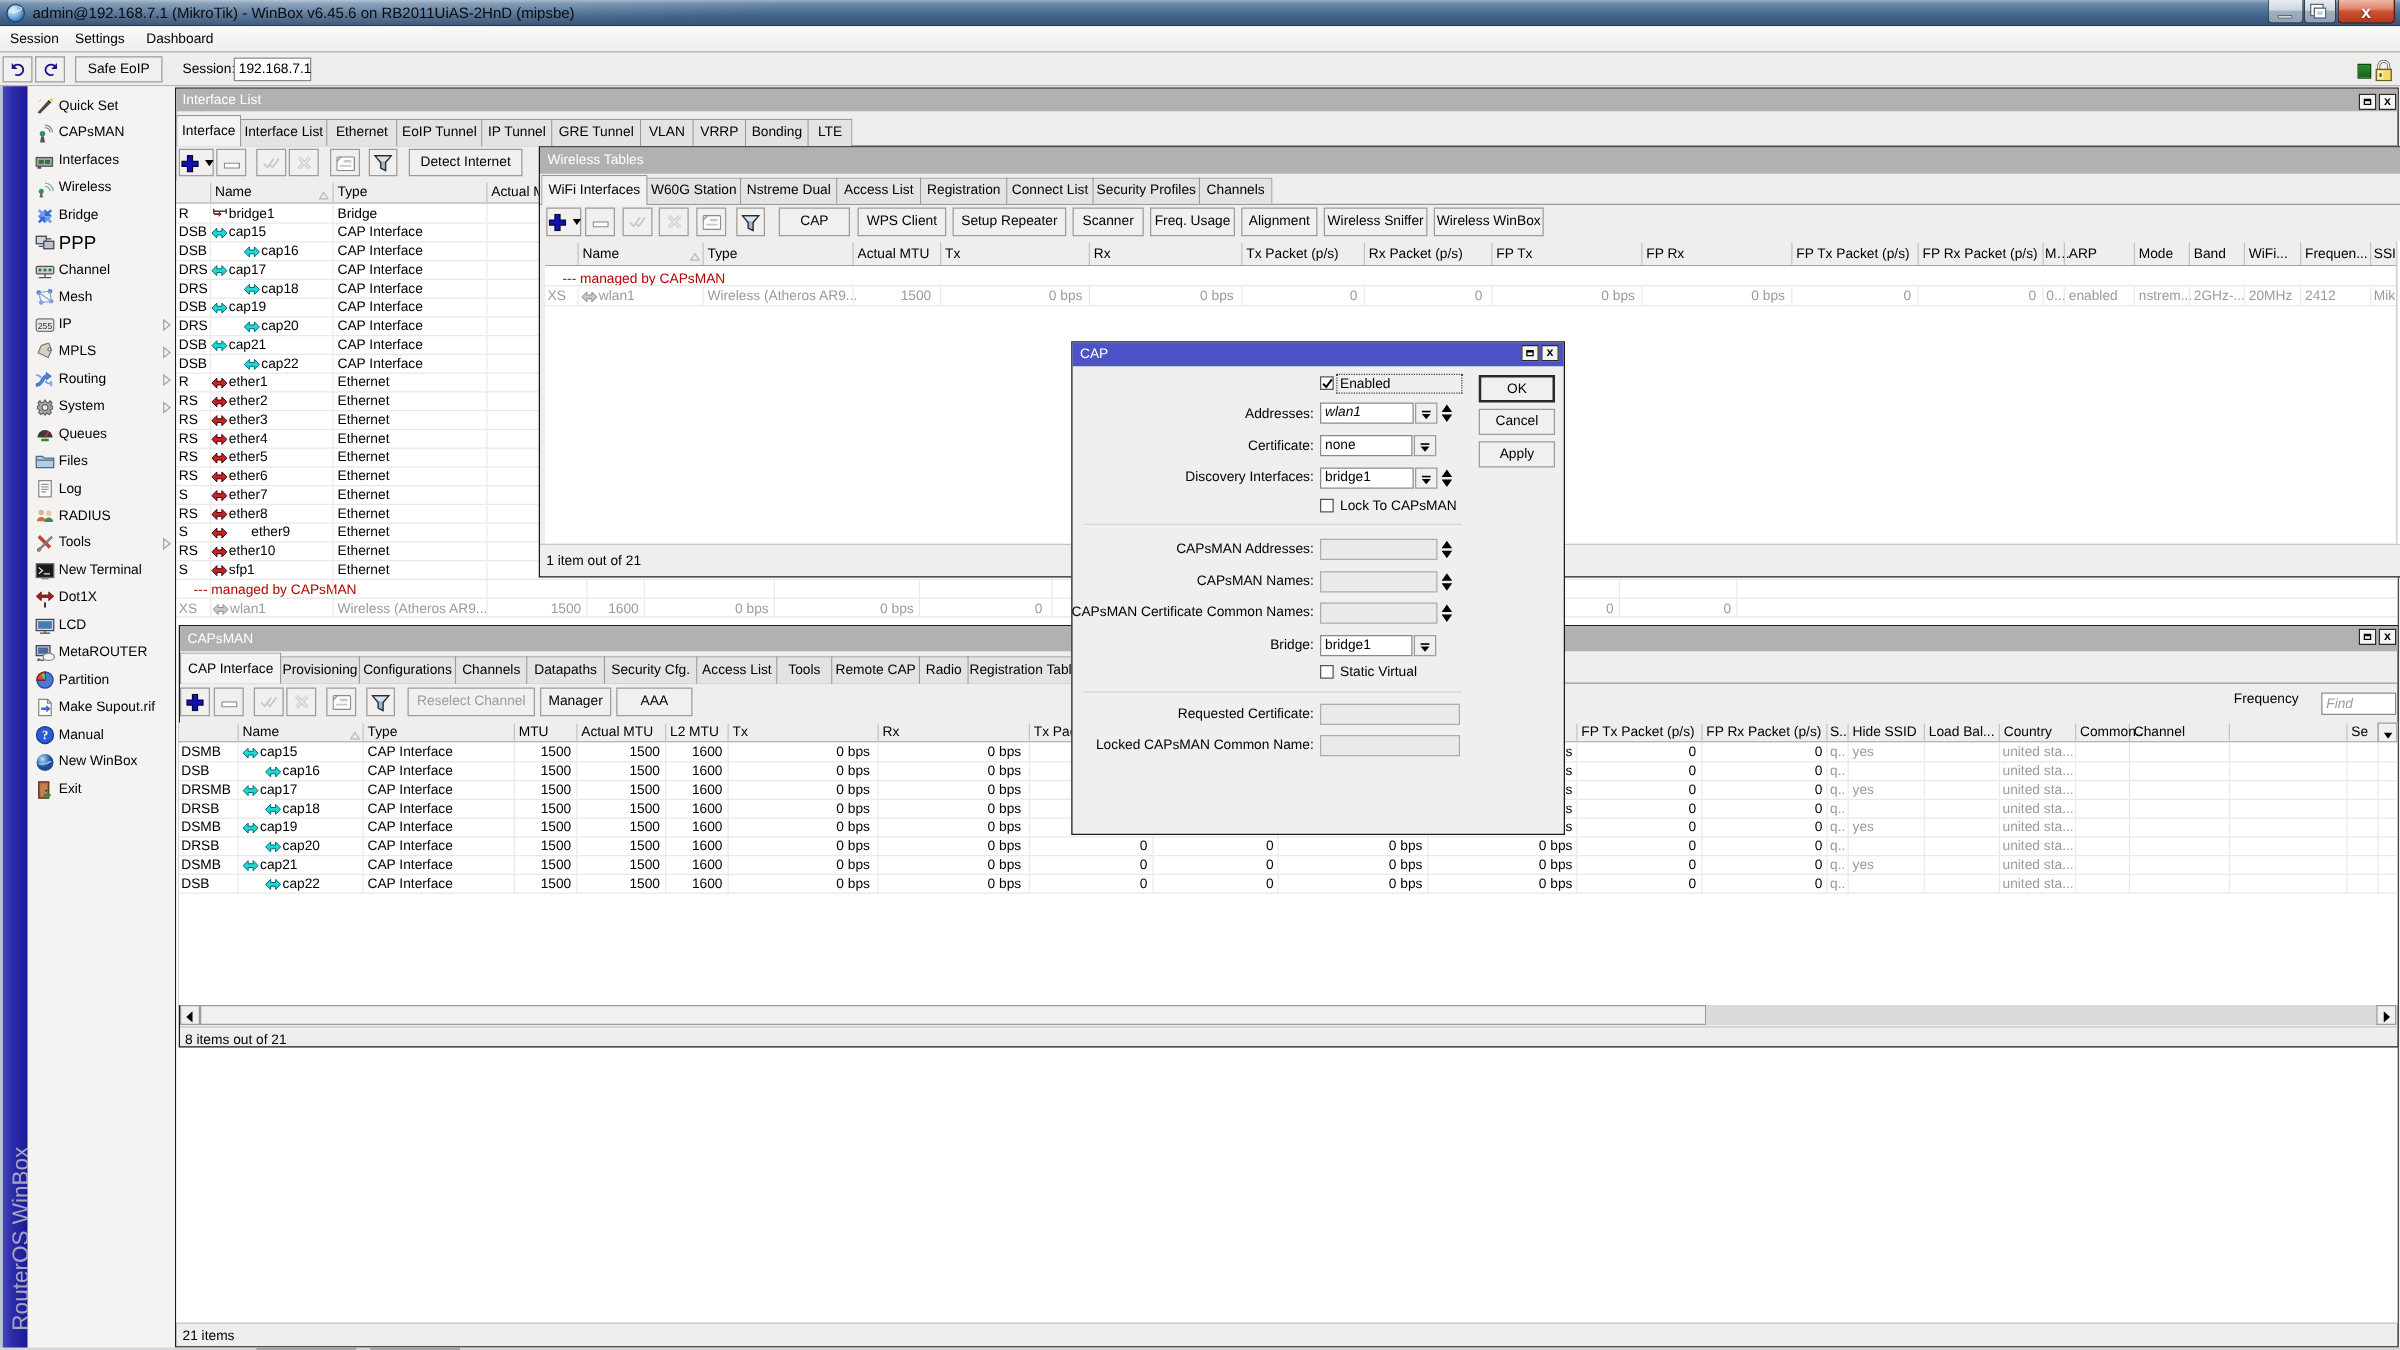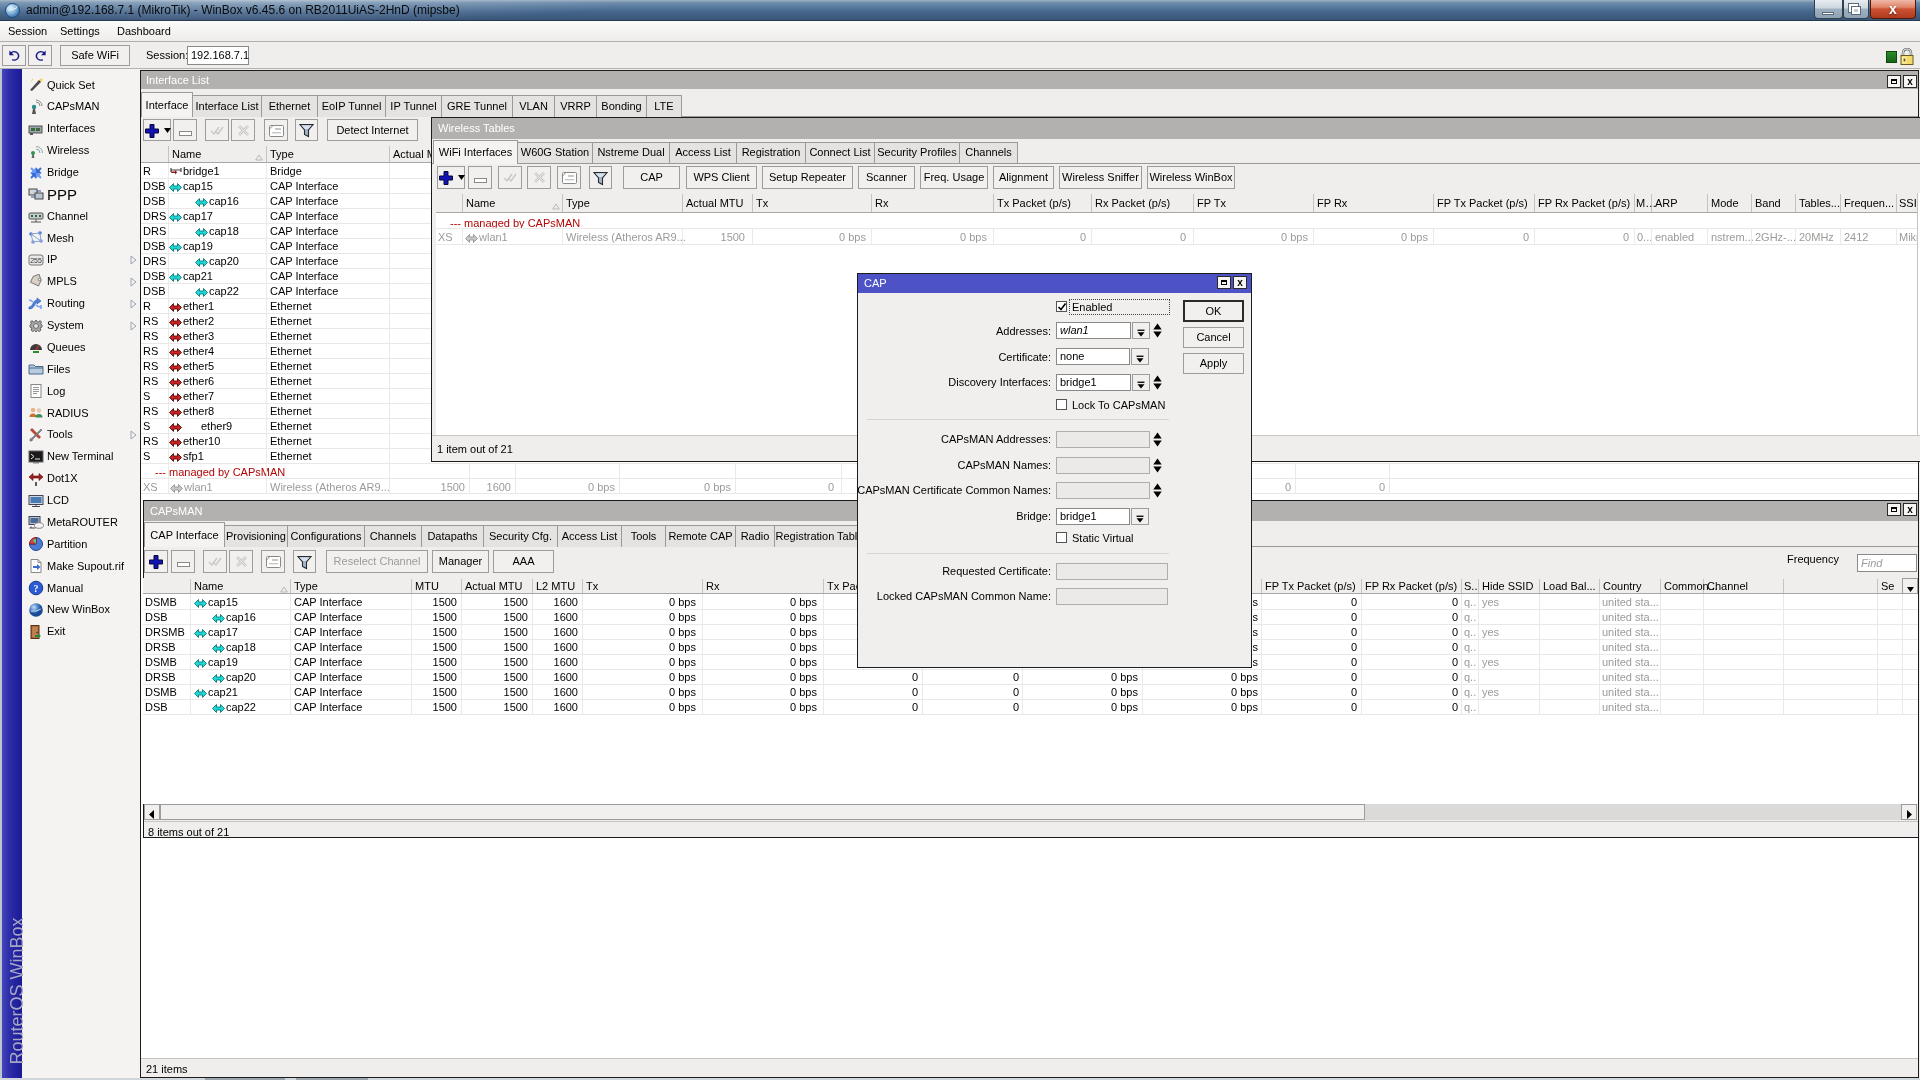--- a/index.html
+++ b/index.html
@@ -37,21 +37,21 @@
 <div class="t" style="left:117px;top:24px;">Dashboard</div>
 <div class="" style="left:0px;top:43px;width:1920px;height:26px;background:#efeeec;border-bottom:1px solid #b3b2b0"></div>
 <div class="tbtn" style="left:2px;top:45px;width:24px;height:21px;"><span style="position:relative;top:3px"><svg width="15" height="13" viewBox="0 0 15 13">
         <path d="M3.2 5.2 A4.4 4.2 0 1 1 5.2 10.6" fill="none" stroke="#18188a" stroke-width="1.5"></path>
         <path d="M2.4 1.4 V6.2 H7 Z" fill="#18188a"></path>
       </svg></span></div>
 <div class="tbtn" style="left:28px;top:45px;width:24px;height:21px;"><span style="position:relative;top:3px"><svg width="15" height="13" viewBox="0 0 15 13">
         <path d="M11.8 5.2 A4.4 4.2 0 1 0 9.8 10.6" fill="none" stroke="#18188a" stroke-width="1.5"></path>
         <path d="M12.6 1.4 V6.2 H8 Z" fill="#18188a"></path>
       </svg></span></div>
-<div class="btn" style="left:60px;top:45px;width:70px;height:21px;line-height:19px">Safe WiFi</div>
+<div class="btn" style="left:60px;top:45px;width:70px;height:21px;line-height:19px">Safe EoIP</div>
 <div class="t" style="left:146px;top:48px;">Session:</div>
 <div class="input" style="left:187px;top:46px;width:62px;height:19px;line-height:17px">192.168.7.1</div>
 <div class="" style="left:1886px;top:51px;width:11px;height:12px;background:linear-gradient(180deg,#2e8a2e,#156415);border:1px solid #0c4a0c"></div>
 <div style="left:1899px;top:48px;width:16px;height:17px"><svg width="16" height="17" viewBox="0 0 16 17">
 <path d="M4 8 V5 a4 4 0 0 1 8 0 V8" fill="none" stroke="#555" stroke-width="2.4"></path>
 <path d="M4 8 V5 a4 4 0 0 1 8 0 V8" fill="none" stroke="#fff" stroke-width="1.1"></path>
 <rect x="2" y="7.5" width="12" height="9" fill="#f5d86a" stroke="#6a5a20" stroke-width="1"></rect>
 <rect x="3.2" y="8.7" width="4.5" height="6.6" fill="#fbf0a8"></rect>
       <rect x="4.6" y="10.5" width="1.8" height="3" fill="#6a5a20"></rect>
 </svg></div>
@@ -533,21 +533,21 @@
 <div class="t" style="left:997px;top:196px;">Tx Packet (p/s)</div>
 <div class="t" style="left:1095px;top:196px;">Rx Packet (p/s)</div>
 <div class="t" style="left:1197px;top:196px;">FP Tx</div>
 <div class="t" style="left:1317px;top:196px;">FP Rx</div>
 <div class="t" style="left:1437px;top:196px;">FP Tx Packet (p/s)</div>
 <div class="t" style="left:1538px;top:196px;">FP Rx Packet (p/s)</div>
 <div class="t" style="left:1636px;top:196px;">M…</div>
 <div class="t" style="left:1655px;top:196px;">ARP</div>
 <div class="t" style="left:1711px;top:196px;">Mode</div>
 <div class="t" style="left:1755px;top:196px;">Band</div>
-<div class="t" style="left:1799px;top:196px;">Tables...</div>
+<div class="t" style="left:1799px;top:196px;">WiFi...</div>
 <div class="t" style="left:1844px;top:196px;">Frequen...</div>
 <div class="t" style="left:1899px;top:196px;">SSID</div>
 <div style="left:552px;top:200px"><svg width="8" height="7" viewBox="0 0 8 7">
       <path d="M4 1 L7.3 6 H0.7 Z" fill="none" stroke="#b8b7b5" stroke-width="1"></path>
     </svg></div>
 <div class="" style="left:436px;top:213px;width:1481px;height:222px;background:#fff"></div>
 <div class="t red" style="left:450px;top:215.5px;">--- managed by CAPsMAN</div>
 <div class="hline" style="left:436px;top:228.3px;width:1481px;height:1px;"></div>
 <div class="t g" style="left:438px;top:229.5px;">XS</div>
 <div style="left:465px;top:231.5px;height:11px"><svg width="13" height="9" viewBox="0 0 13 9" style="vertical-align:middle">

